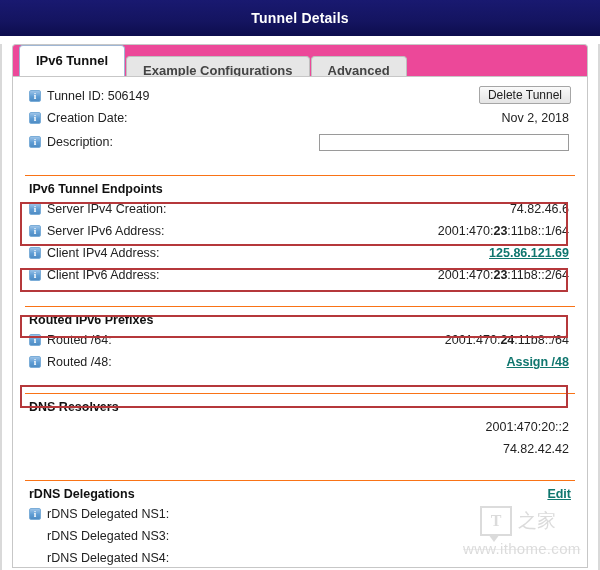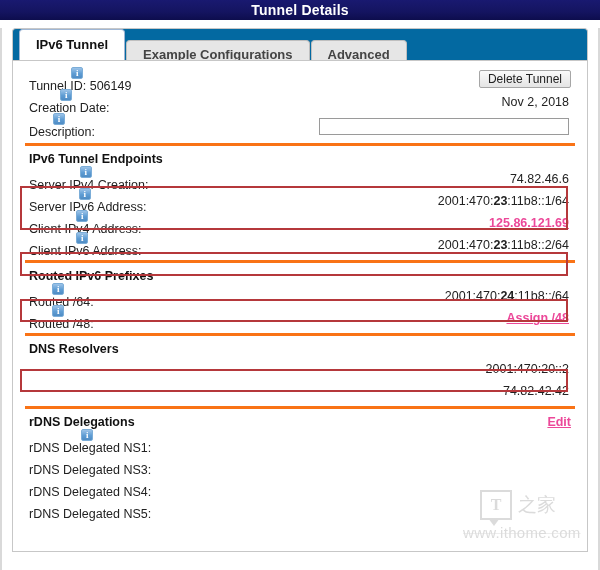--- a/index.html
+++ b/index.html
@@ -10,21 +10,21 @@
   body {
     width: 600px;
     height: 570px;
     overflow: hidden;
     font-family: "Liberation Sans", sans-serif;
     color: #111;
   }
 
   
   .titlebar {
-    height: 20px;
+    height: 36px;
     background: linear-gradient(180deg, #191970 0%, #141460 60%, #0d0d4d 100%);
     color: #ffffff;
     display: flex;
     align-items: center;
     justify-content: center;
     font-size: 14px;
     font-weight: bold;
     letter-spacing: .2px;
   }
 
@@ -38,21 +38,21 @@
     border-left: 2px solid #d9d9d9;
     border-right: 2px solid #d9d9d9;
     border-bottom: 2px solid #bdbdbd;
   }
 
   
   .tabstrip {
     position: relative;
     margin: 8px 10px 0 10px;
     height: 32px;
-    background: #0369a1;
+    background: #ec4899;
     border: 1px solid #c7c7c7;
     border-bottom: none;
     border-radius: 4px 4px 0 0;
     display: flex;
     align-items: flex-end;
     padding-left: 6px;
     box-sizing: border-box;
   }
   .tab {
     height: 20px;
@@ -100,21 +100,20 @@
     height: 22px;
     font-size: 12.5px;
     color: #222;
     padding: 0 4px;
     box-sizing: border-box;
   }
   .row .label {
     display: flex;
     align-items: center;
     white-space: nowrap;
-    flex-direction: column;
   }
   .row .value {
     margin-left: auto;
     white-space: nowrap;
     text-align: right;
     padding-right: 2px;
   }
 
   
   .info-icon {
@@ -137,38 +136,38 @@
     font-size: 9px;
     font-weight: bold;
     color: #ffffff;
     font-family: "Liberation Serif", serif;
     line-height: 14px;
   }
   .icon-spacer { width: 12px; margin-right: 6px; flex: 0 0 12px; }
 
   
   .section {
-    border-top: 3px solid #f97316;
-    margin-top: 4px;
+    border-top: 1px solid #f97316;
+    margin-top: 20px;
     padding-top: 3px;
   }
   .section-head {
     display: flex;
     align-items: center;
     font-size: 12.5px;
     font-weight: bold;
     color: #111;
     height: 19px;
     padding: 0 4px;
   }
   .section-head .value { margin-left: auto; }
 
   
   .link {
-    color: #ec4899;
+    color: #0f766e;
     font-weight: bold;
     text-decoration: underline;
     cursor: pointer;
   }
 
   .bold-seg { font-weight: bold; }
 
   
   .toparea { position: relative; }
   .delete-btn {

